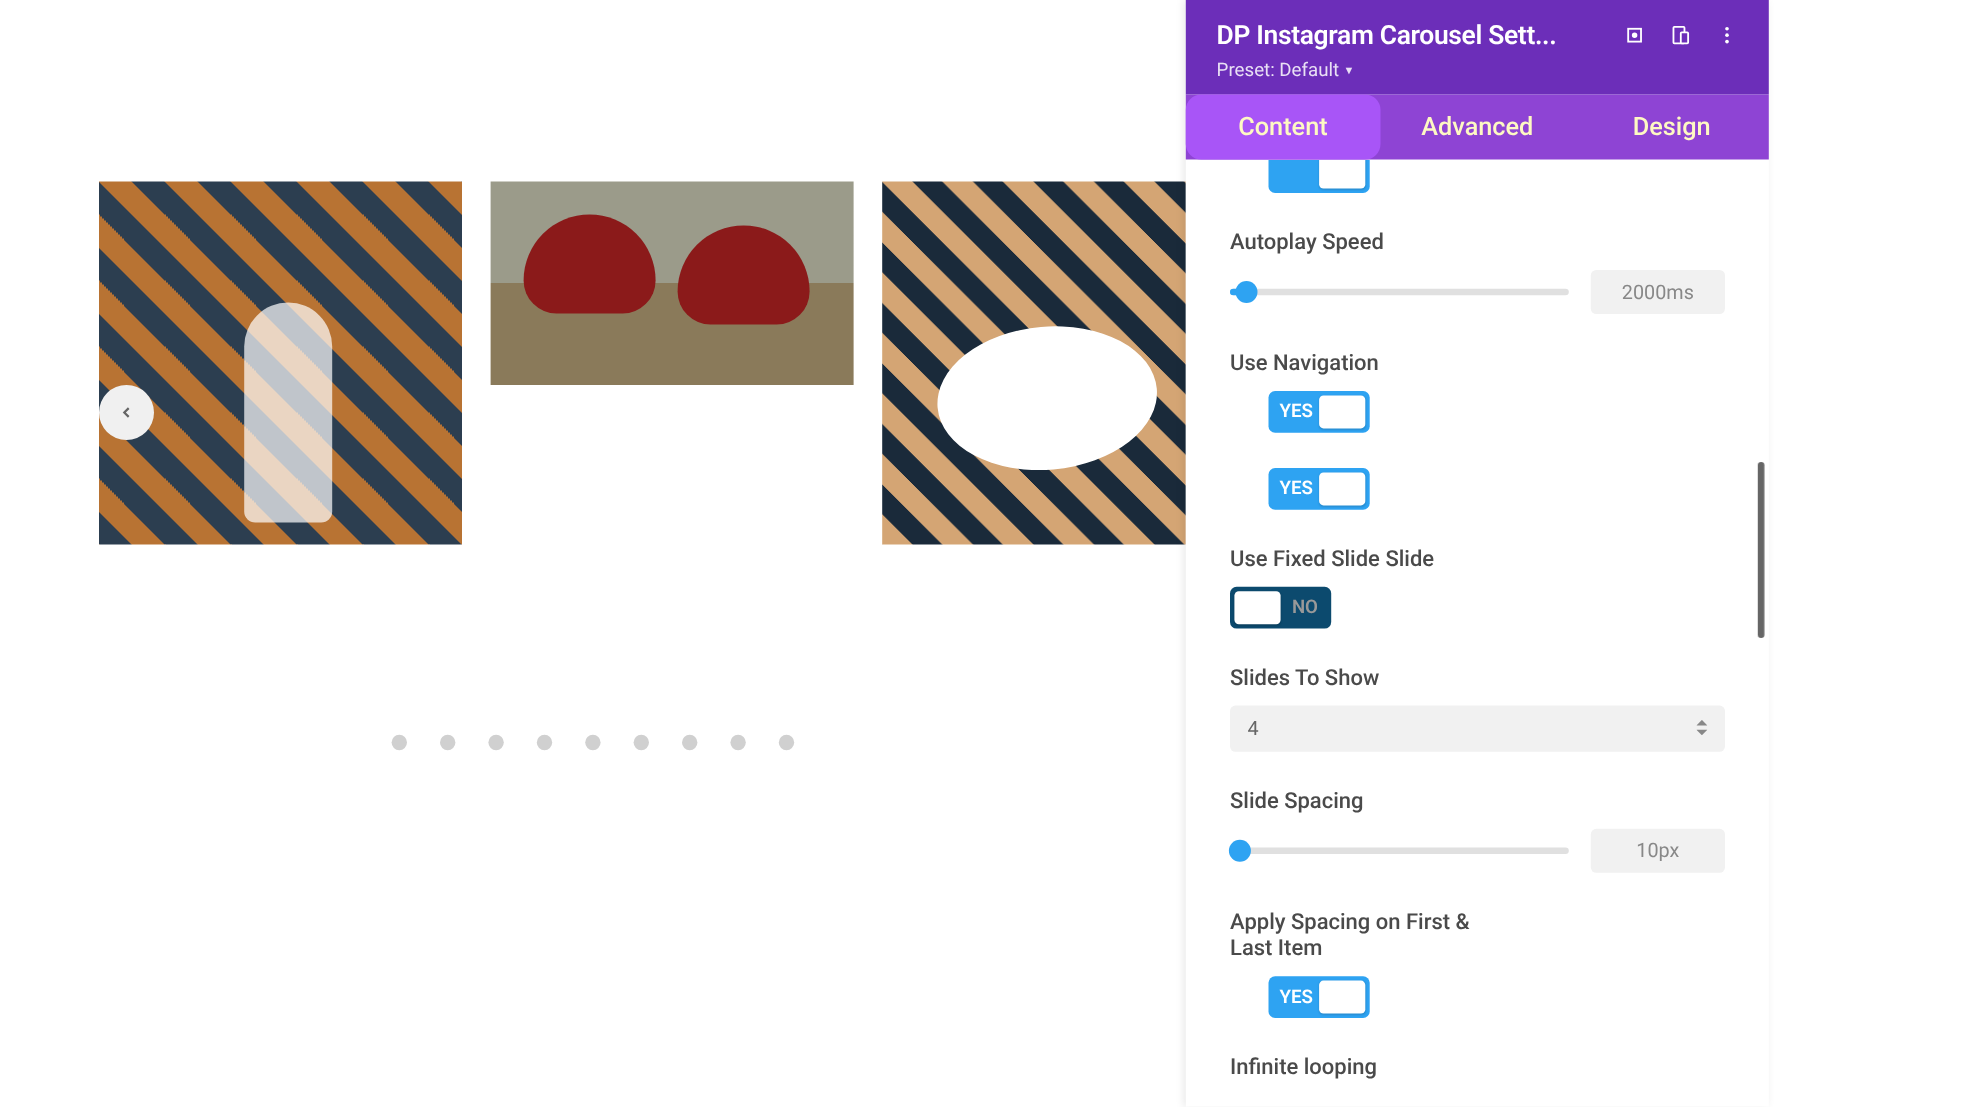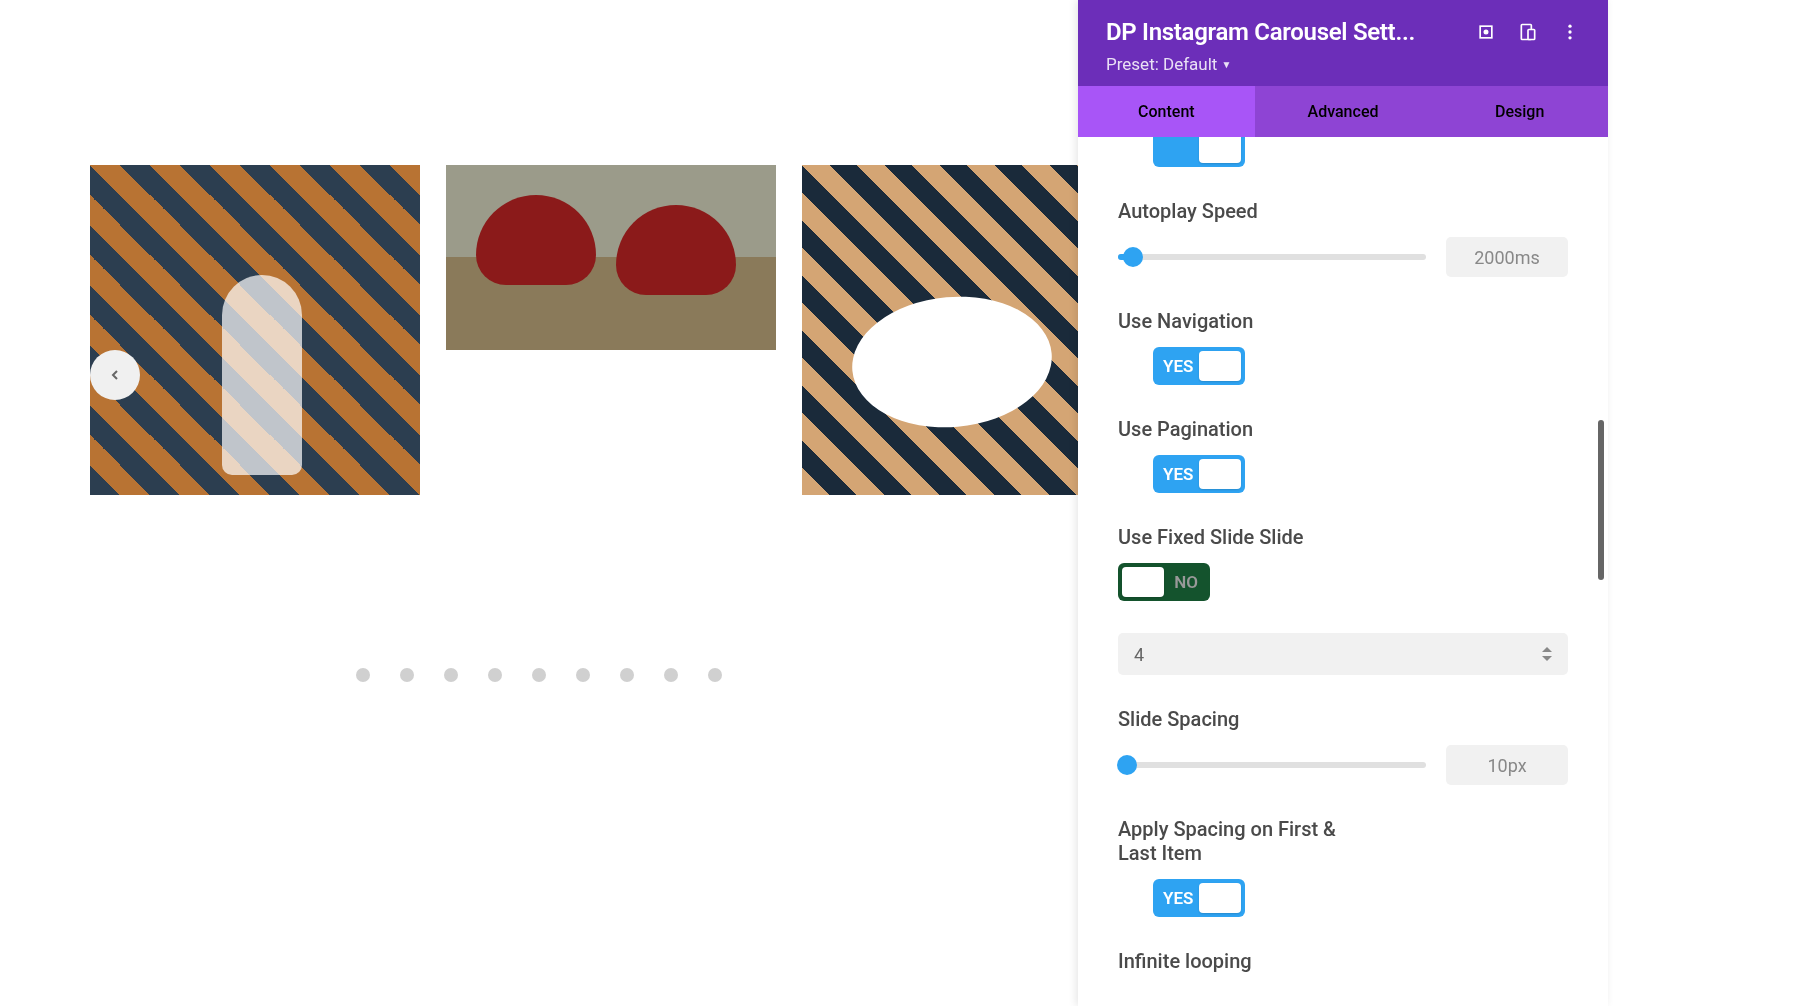--- a/index.html
+++ b/index.html
@@ -32,41 +32,41 @@
     .sidebar-header { background: #6c2eb9; padding: 18px 28px 12px; color: #fff; }
     .header-top { display: flex; align-items: center; justify-content: space-between; margin-bottom: 8px; }
     .header-title { font-size: 24px; font-weight: 600; letter-spacing: -0.3px; }
     .header-icons { display: flex; gap: 22px; align-items: center; }
     .header-icon { cursor: pointer; display: flex; align-items: center; justify-content: center; }
     .header-icon svg { width: 20px; height: 20px; }
     .preset-label { font-size: 17px; color: rgba(255,255,255,0.85); display: flex; align-items: center; gap: 4px; }
     .preset-caret { font-size: 10px; }
     
     .tabs { display: flex; background: #8e44d4; }
-    .tab { flex: 1; padding: 16px 8px; text-align: center; font-size: 16px; font-weight: 500; color: #000000; cursor: pointer; }
+    .tab { flex: 1; padding: 16px 8px; text-align: center; font-size: 23px; font-weight: 500; color: #fef9c3; cursor: pointer; border-radius: 14px; }
     .tab.active { background: #a855f7; }
     
     .settings-body { flex: 1; overflow-y: auto; padding: 0 40px 30px; position: relative; }
     .settings-body::-webkit-scrollbar { width: 8px; }
     .settings-body::-webkit-scrollbar-thumb { background: #555; border-radius: 4px; }
     
     .partial-toggle { margin-top: -8px; margin-bottom: 28px; }
     
     .setting-group { margin-bottom: 32px; }
     .setting-label { font-size: 20px; color: #4a4a4a; margin-bottom: 14px; font-weight: 500; }
     
     .slider-row { display: flex; align-items: center; gap: 20px; }
     .range-wrap { flex: 1; position: relative; height: 6px; background: #e0e0e0; border-radius: 3px; }
     .range-fill { position: absolute; height: 100%; background: #2ea3f2; border-radius: 3px; }
     .range-thumb { position: absolute; top: 50%; transform: translate(-50%, -50%); width: 20px; height: 20px; border-radius: 50%; background: #2ea3f2; cursor: pointer; }
     .range-value { width: 122px; height: 40px; background: #f1f1f1; border-radius: 5px; display: flex; align-items: center; justify-content: center; color: #888; font-size: 18px; }
     
     .toggle { width: 92px; height: 38px; border-radius: 6px; position: relative; cursor: pointer; display: flex; align-items: center; overflow: hidden; }
     .toggle.on { background: #2ea3f2; margin-left: 35px; }
-    .toggle.off { background: #14532d; padding-left: 28px; }
+    .toggle.off { background: #0c4a6e; padding-left: 28px; }
     .toggle-thumb { position: absolute; width: 42px; height: 30px; background: #fff; border-radius: 4px; top: 4px; transition: left 0.2s; box-shadow: 0 1px 2px rgba(0,0,0,0.15); }
     .toggle.on .toggle-thumb { left: 46px; }
     .toggle.off .toggle-thumb { left: 4px; }
     .toggle-text { position: absolute; font-size: 17px; font-weight: 600; }
     .toggle.on .toggle-text { left: 10px; color: #fff; }
     .toggle.off .toggle-text { right: 12px; color: #999; }
     
     .select-input { width: 100%; height: 42px; background: #f1f1f1; border-radius: 5px; padding: 0 16px; display: flex; align-items: center; justify-content: space-between; color: #666; font-size: 18px; cursor: pointer; }
     .select-caret svg { width: 10px; height: 14px; fill: #888; }
     
@@ -175,36 +175,36 @@
 
       <div class="setting-group">
         <div class="setting-label">Use Navigation</div>
         <div class="toggle on">
           <span class="toggle-text">YES</span>
           <div class="toggle-thumb"></div>
         </div>
       </div>
 
       <div class="setting-group">
-        <div class="setting-label">Use Pagination</div>
         <div class="toggle on">
           <span class="toggle-text">YES</span>
           <div class="toggle-thumb"></div>
         </div>
       </div>
 
       <div class="setting-group">
         <div class="setting-label">Use Fixed Slide Slide</div>
         <div class="toggle off">
           <span class="toggle-text">NO</span>
           <div class="toggle-thumb"></div>
         </div>
       </div>
 
       <div class="setting-group">
+        <div class="setting-label">Slides To Show</div>
         <div class="select-input">
           <span>4</span>
           <span class="select-caret">
             <svg viewBox="0 0 10 14">
                 <polygon points="5,0 10,5 0,5"></polygon>
                 <polygon points="0,9 10,9 5,14"></polygon>
               </svg>
           </span>
         </div>
       </div>

